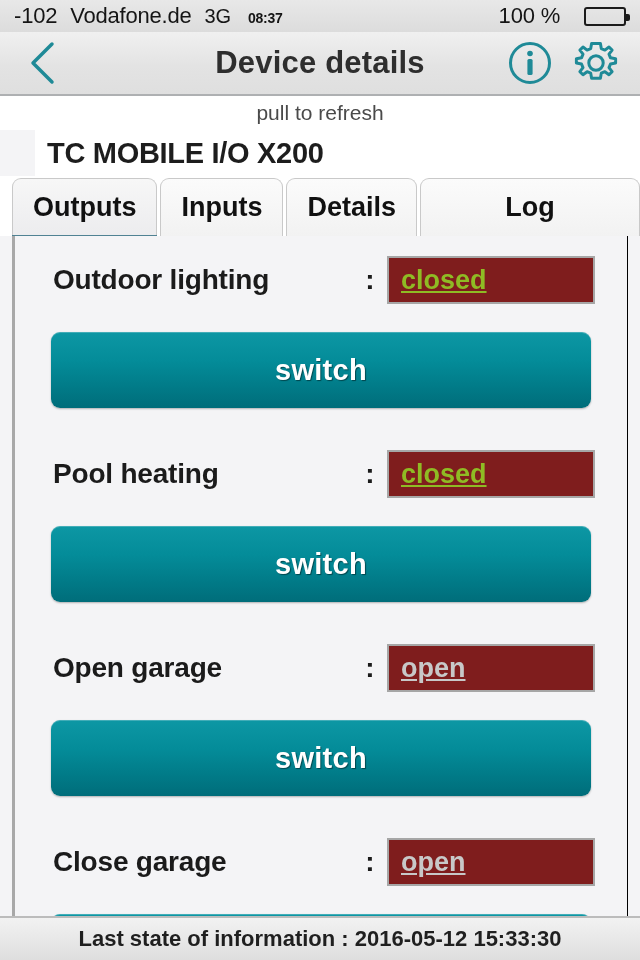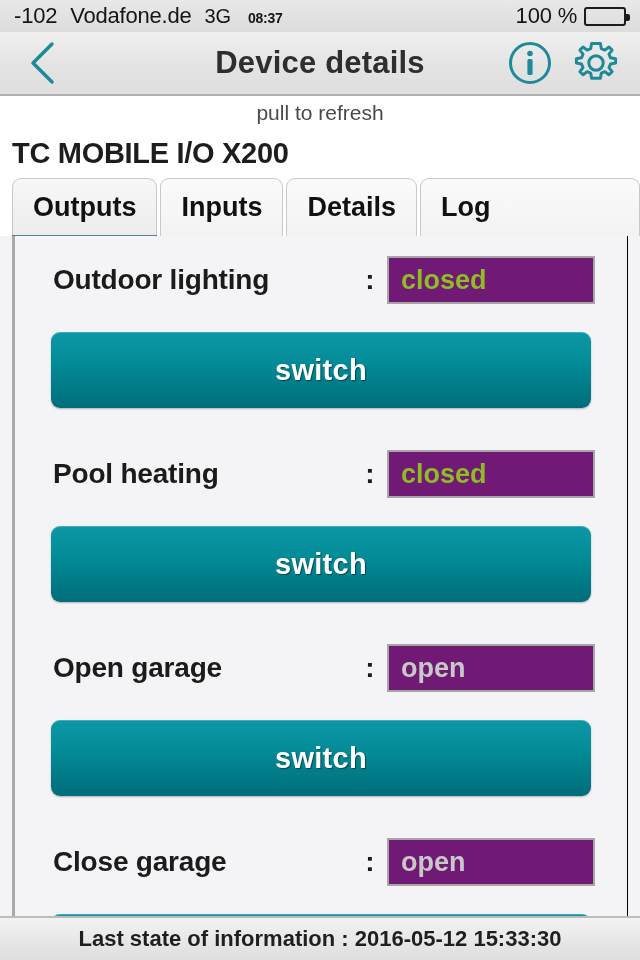--- a/index.html
+++ b/index.html
@@ -38,21 +38,21 @@
     align-items: baseline;
     gap: 13px;
     flex: 1;
   }
   .status-carrier { font-size: 22px; }
   .status-network { font-size: 20px; }
   .status-time { font-weight: bold; font-size: 14px; margin-left: 4px; }
   .status-right {
     display: flex;
     align-items: center;
-    gap: 7px;
+    gap: 24px;
   }
   .status-battery-pct { font-size: 22px; }
   .battery-icon {
     position: relative;
     width: 42px;
     height: 19px;
     border: 2px solid #1b1b1b;
     border-radius: 3px;
     padding: 1px;
   }
@@ -130,36 +130,37 @@
   .device-title {
     flex: 0 0 46px;
     background: #ffffff;
     display: flex;
     align-items: center;
     padding-left: 12px;
     font-size: 29px;
     font-weight: bold;
     color: #1d1d1d;
     letter-spacing: -0.3px;
+    margin-left: 35px;
   }
 
   
   .tabs-wrap {
     flex: 0 0 60px;
     background: #ffffff;
     padding-left: 12px;
     display: flex;
     align-items: flex-end;
   }
   .tab {
     height: 58px;
     flex: 0 0 auto;
     display: flex;
     align-items: center;
-    justify-content: flex-start;
+    justify-content: center;
     padding: 0 20px;
     background: linear-gradient(to bottom, #fbfbfb 0%, #f2f2f2 100%);
     border: 1px solid #c9c9c9;
     border-bottom: none;
     border-radius: 9px 9px 0 0;
     font-size: 27px;
     font-weight: bold;
     color: #111111;
     margin-right: 3px;
     position: relative;
@@ -204,27 +205,28 @@
   .io-colon {
     font-size: 28px;
     font-weight: bold;
     color: #1b1b1b;
     width: 34px;
     text-align: center;
   }
   .io-value-box {
     width: 208px;
     height: 48px;
-    background: #701a75;
+    background: #7f1d1d;
     border: 2px solid #a6a6a6;
     display: flex;
     align-items: center;
     padding-left: 12px;
     font-size: 27px;
     font-weight: bold;
+    text-decoration: underline;
   }
   .io-value-box.state-closed { color: #8fbb24; }
   .io-value-box.state-open { color: #c8c8c8; }
 
   .switch-btn {
     display: block;
     width: 540px;
     height: 76px;
     margin: 16px auto 30px auto;
     border: none;

